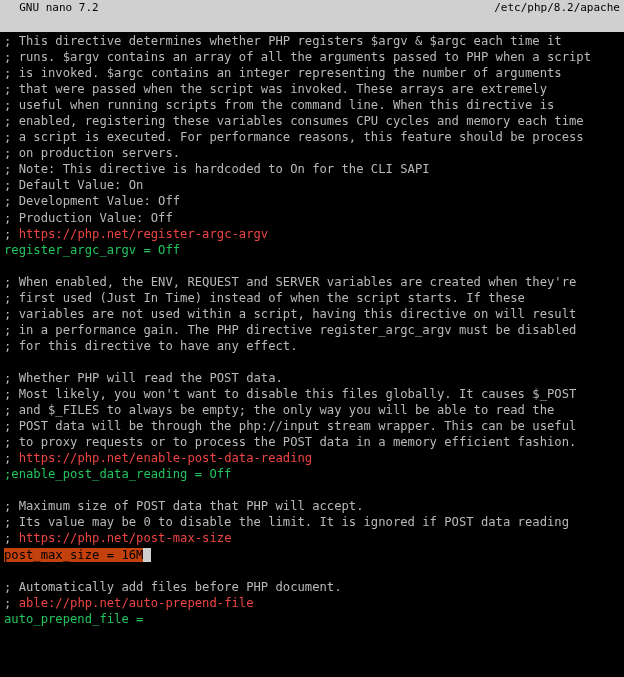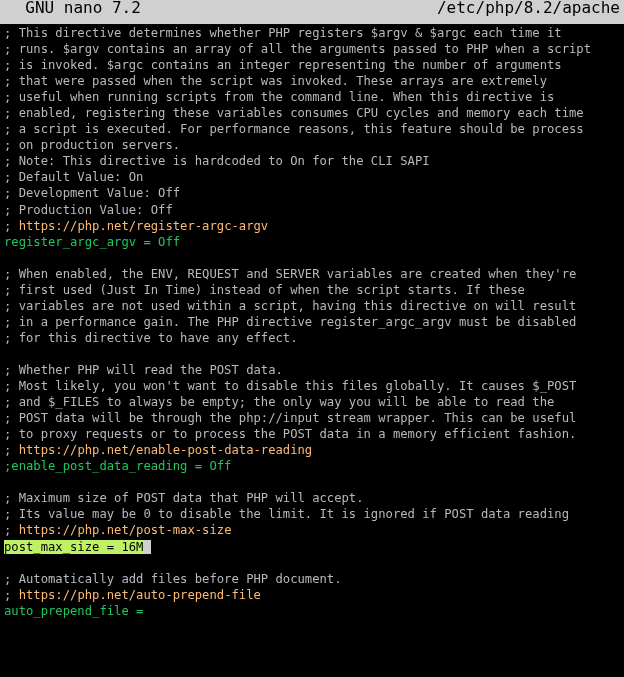--- a/index.html
+++ b/index.html
@@ -20,46 +20,46 @@
     color: #d8d8d8;
     font-family: "DejaVu Sans Mono", monospace;
     font-size: 12.2px;
     line-height: 16.05px;
     position: relative;
     overflow: hidden;
   }
   .titlebar {
     background: #d0d0d0;
     color: #000000;
-    height: 24px;
+    height: 32px;
     line-height: 16px;
-    font-size: 16px;
+    font-size: 11px;
     display: flex;
     justify-content: space-between;
     padding: 0 4px 0 6px;
     box-sizing: border-box;
     white-space: pre;
     overflow: hidden;
   }
   .titlebar .t-left { }
   .titlebar .t-right { }
   .body-area {
     padding: 1px 4px 0 4px;
     box-sizing: border-box;
   }
   .line {
     white-space: pre;
     height: 16.05px;
     overflow: hidden;
   }
   .c-comment-dim { color: #b9b9b9; text-align: right; }
-  .c-url { color: #fdba74; }
+  .c-url { color: #ef4444; }
   .c-text { color: #22c55e; }
   .c-highlight {
-    background: #bef264;
+    background: #c2410c;
     color: #000000;
   }
   .cursor {
     background: #d0d0d0;
     color: #000000;
   }
 </style>
 </head>
 <body>
 
@@ -99,18 +99,18 @@
       <div class="line"><span class="c-comment-dim">; to proxy requests or to process the POST data in a memory efficient fashion.</span></div>
       <div class="line"><span class="c-comment-dim">; </span><span class="c-url">https://php.net/enable-post-data-reading</span></div>
       <div class="line"><span class="c-text">;enable_post_data_reading = Off</span></div>
       <div class="line"><span class="c-text"></span></div>
       <div class="line"><span class="c-comment-dim">; Maximum size of POST data that PHP will accept.</span></div>
       <div class="line"><span class="c-comment-dim">; Its value may be 0 to disable the limit. It is ignored if POST data reading</span></div>
       <div class="line"><span class="c-comment-dim">; </span><span class="c-url">https://php.net/post-max-size</span></div>
       <div class="line"><span class="c-highlight">post_max_size = 16M</span><span class="cursor"> </span></div>
       <div class="line"><span class="c-text"></span></div>
       <div class="line"><span class="c-comment-dim">; Automatically add files before PHP document.</span></div>
-      <div class="line"><span class="c-comment-dim">; </span><span class="c-url">https://php.net/auto-prepend-file</span></div>
+      <div class="line"><span class="c-comment-dim">; </span><span class="c-url">able://php.net/auto-prepend-file</span></div>
       <div class="line"><span class="c-text">auto_prepend_file =</span></div>
       <div class="line"><span class="c-text"></span></div>
     </div>
 
 </div>
 
 </body></html>

